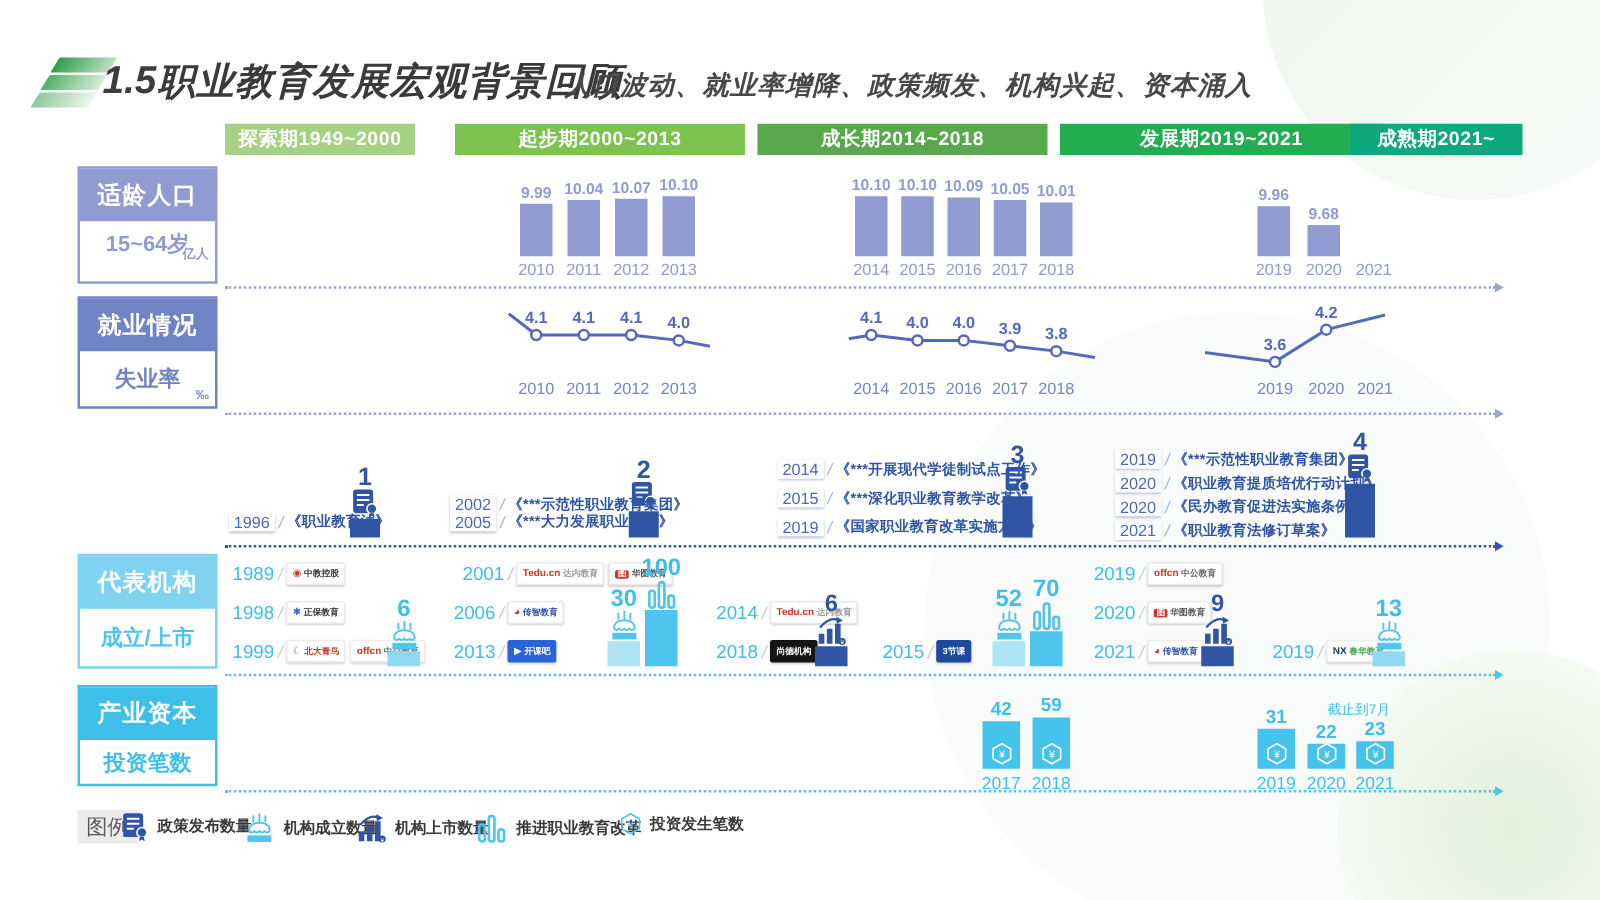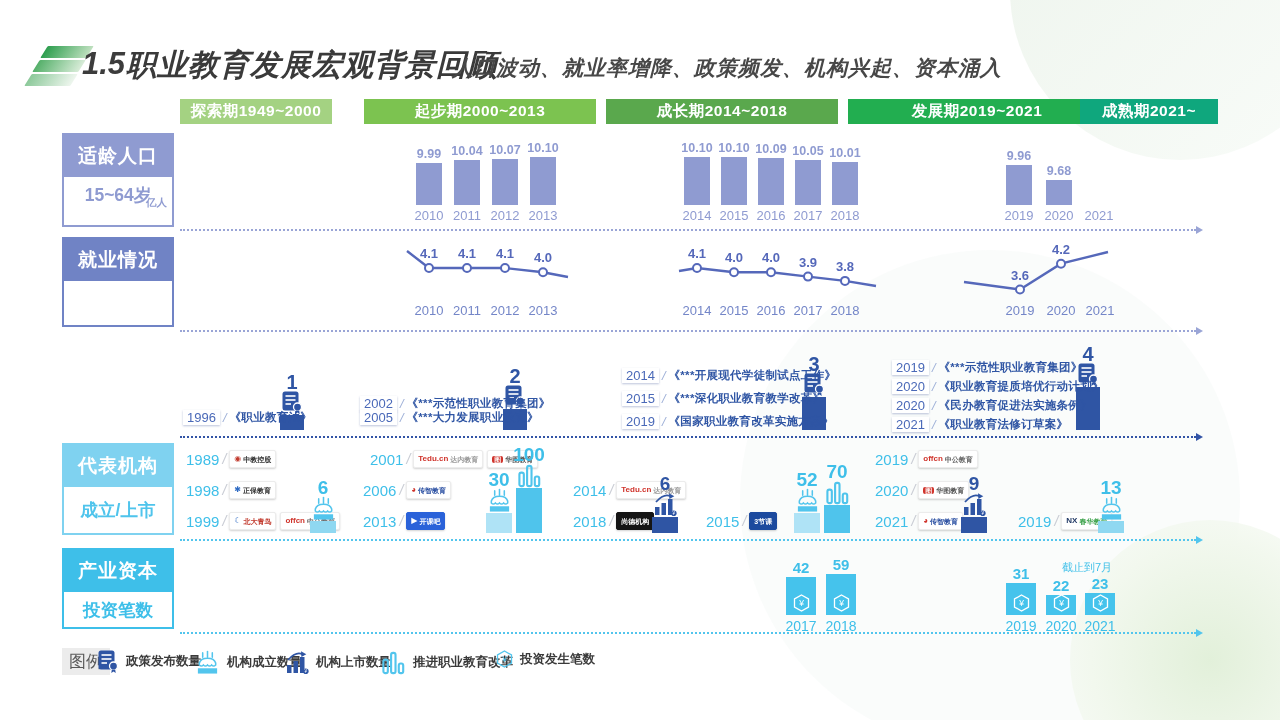--- a/index.html
+++ b/index.html
@@ -79,20 +79,24 @@
 
   <div class="rowlabel" style="top: 133px; height: 94px; border-color: rgb(143, 155, 209);">
     <div class="rl-top" style="background: rgb(143, 155, 209);">适龄人口</div>
     <div class="rl-bot" style="height: 36px; color: rgb(143, 155, 209);">
         <span>15~64岁</span>
       <span class="rl-unit">亿人</span>
       </div>
   </div>
   <div class="rowlabel" style="top: 237px; height: 90px; border-color: rgb(112, 131, 197);">
     <div class="rl-top" style="background: rgb(112, 131, 197);">就业情况</div>
+    <div class="rl-bot" style="height: 44px; color: rgb(112, 131, 197);">
+        <span>失业率</span>
+      <span class="rl-unit">‰</span>
+      </div>
   </div>
   <div class="rowlabel" style="top: 443px; height: 92px; border-color: rgb(127, 210, 240);">
     <div class="rl-top" style="background: rgb(127, 210, 240);">代表机构</div>
     <div class="rl-bot" style="height: 46px; color: rgb(79, 196, 236);">
         <span>成立/上市</span>
       <span class="rl-unit"></span>
       </div>
   </div>
   <div class="rowlabel" style="top: 548px; height: 81px; border-color: rgb(62, 191, 233);">
     <div class="rl-top" style="background: rgb(62, 191, 233);">产业资本</div>

